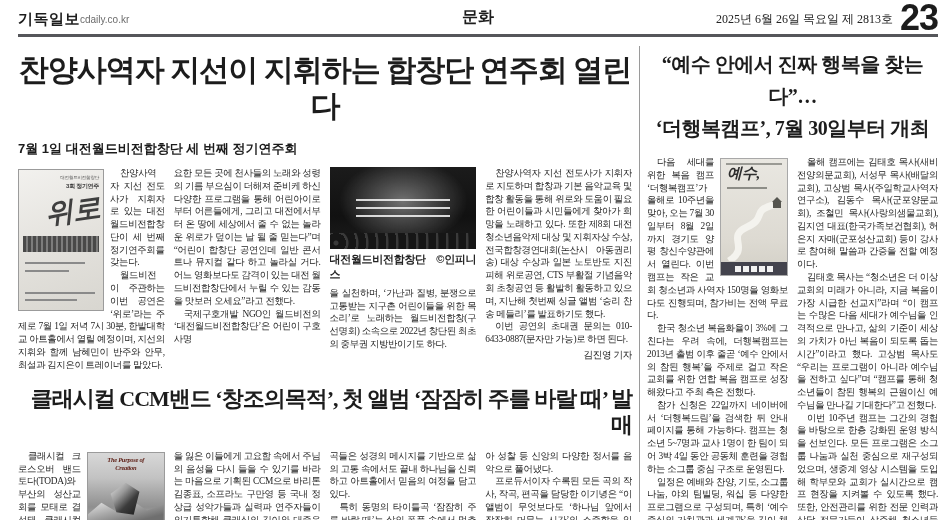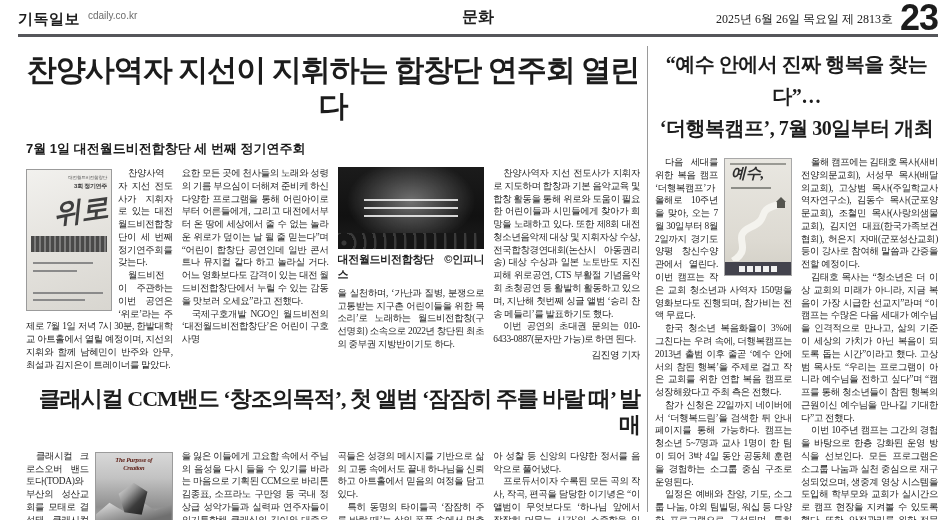--- a/index.html
+++ b/index.html
@@ -1,30 +1,30 @@
 <!DOCTYPE html>
 <html lang="ko"><head>
 <meta charset="utf-8">
 <style>
   html,body{margin:0;padding:0;background:#f3f3f3;}
   .page{position:relative;width:946px;height:520px;background:#ffffff;overflow:hidden;
         font-family:"Liberation Serif","DejaVu Serif",serif;color:#1c1c1c;}
   
   .masthead{position:absolute;top:4px;left:18px;right:8px;height:28px;}
-  .brand-group{position:absolute;left:0;bottom:3px;display:flex;align-items:flex-start;gap:8px;}
+  .brand-group{position:absolute;left:0;bottom:3px;display:flex;align-items:center;}
   .brand{font-family:"Liberation Sans",sans-serif;font-weight:900;font-size:15px;letter-spacing:.5px;}
   .brand-url{font-family:"Liberation Sans",sans-serif;font-size:10px;color:#6b6b6b;}
   .section-title{position:absolute;left:50%;transform:translateX(-50%);bottom:4px;
                  font-size:16px;font-weight:700;}
   .issue-group{position:absolute;right:0;bottom:0;display:flex;align-items:flex-end;gap:7px;}
   .date-line{font-family:Liberation Serif, serif;font-size:12px;color:#222;padding-bottom:4px;}
   .page-num{font-family:"Liberation Sans",sans-serif;font-size:36px;font-weight:700;line-height:.78;letter-spacing:-1px;}
   .masthead-rule{position:absolute;top:34px;left:18px;right:8px;height:3px;background:#55565a;}
   
-  .content{position:absolute;top:42px;left:18px;right:8px;bottom:6px;display:flex;margin-left:8px;}
+  .content{position:absolute;top:42px;left:18px;right:8px;bottom:6px;display:flex;}
   .left-zone{width:614px;flex:0 0 auto;display:flex;flex-direction:column;}
   .v-divider{width:1px;background:#9a9a9a;margin:4px 7px 2px 7px;flex:0 0 auto;}
   .right-zone{flex:1 1 auto;display:flex;flex-direction:column;}
   
   .headline-main{text-align:center;font-size:30px;font-weight:900;letter-spacing:-1px;margin:10px 0 16px;line-height:1.2;}
   .subhead{font-family:"Liberation Sans",sans-serif;font-size:13px;font-weight:700;margin:0 0 9px;}
   .headline-side{text-align:center;font-size:20px;font-weight:900;letter-spacing:-.5px;line-height:1.6;margin:6px 0 12px;}
   .headline-bottom{text-align:right;font-size:22px;font-weight:900;letter-spacing:-1px;margin:8px 0 11px;line-height:1.2;}
   .h-divider{height:1px;background:#8f8f8f;margin:7px 0 2px;}
   

